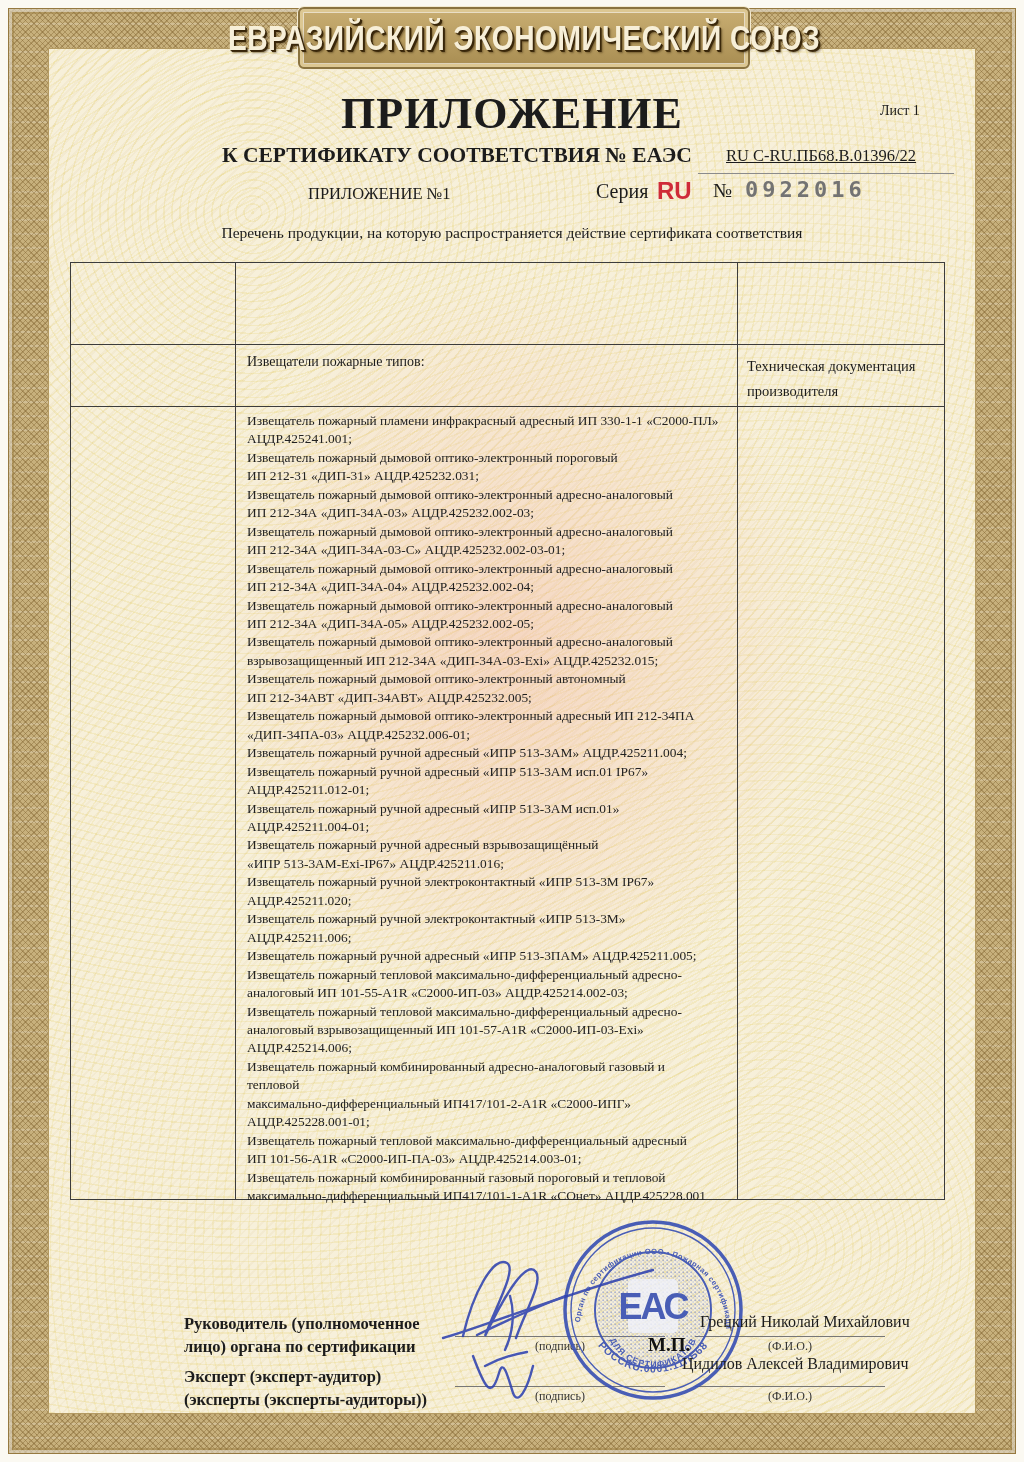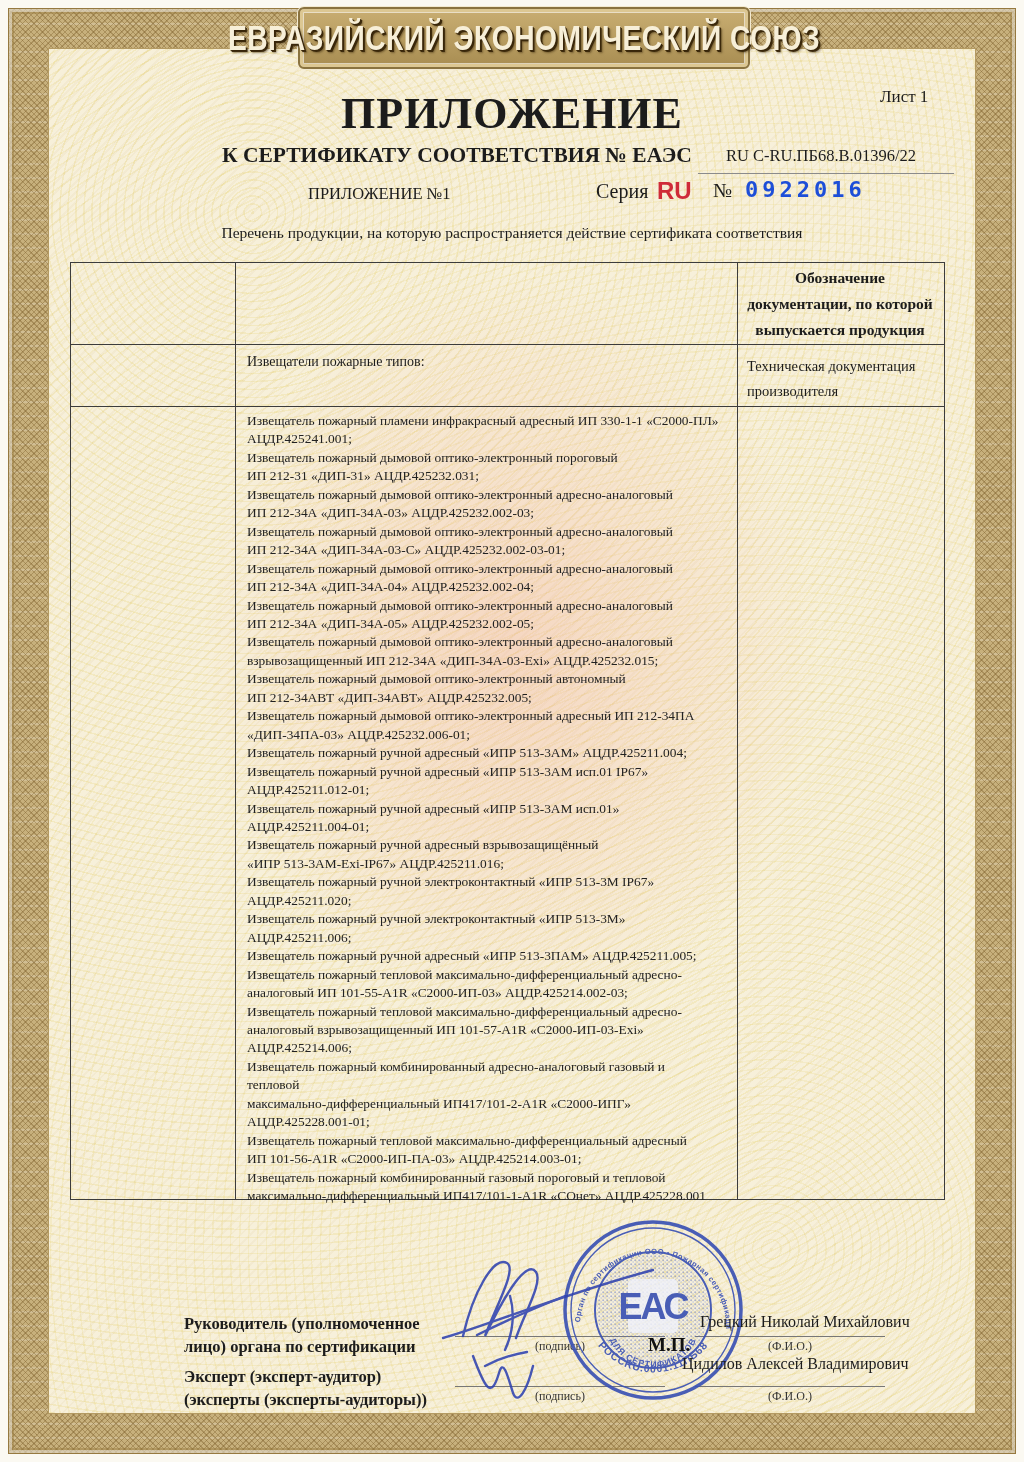--- a/index.html
+++ b/index.html
@@ -32,29 +32,29 @@
     background:linear-gradient(#c9ae72,#a88d52);
     border:2px solid #8a7340;border-radius:6px;
     box-shadow:inset 0 0 0 3px #dcc792, inset 0 0 0 4px rgba(255,255,255,.6), 0 0 0 1px #f3ead2;
     display:flex;align-items:center;justify-content:center;}
   .banner-text{font-family:"Liberation Sans", sans-serif;font-weight:800;font-size:30px;
     letter-spacing:.5px;color:#f7efd8;white-space:nowrap;
     transform:scaleX(.94) scaleY(1.18);
     text-shadow:2px 2px 0 rgba(56,38,10,.95), 1px 1px 0 rgba(56,38,10,.9), 3px 3px 2px rgba(56,38,10,.5);}
 
   .doc-title{left:0;right:0;top:88px;text-align:center;font-size:44px;font-weight:bold;letter-spacing:1px;}
-  .sheet-no{left:880px;top:87px;font-size:17px;}
+  .sheet-no{left:880px;top:103px;font-size:14px;}
   .subtitle{left:222px;top:143px;font-size:21.5px;font-weight:bold;white-space:nowrap;}
-  .cert-number{left:726px;top:146px;font-size:16.5px;white-space:nowrap;}
+  .cert-number{left:726px;top:146px;font-size:16.5px;white-space:nowrap;text-decoration:underline;}
   .cert-underline{left:698px;top:173px;width:256px;border-top:1px solid #8b8b8b;}
   .appendix-no{left:308px;top:184px;font-size:16.5px;}
   .series-label{left:596px;top:180px;font-size:20px;}
   .series-value{left:657px;top:177px;font-size:24px;font-weight:bold;color:#cf2b38;font-family:"Liberation Sans",sans-serif;}
   .num-sign{left:713px;top:179px;font-size:20px;}
-  .num-value{left:745px;top:177px;font-size:22px;font-weight:bold;color:#1d4ed8;
+  .num-value{left:745px;top:177px;font-size:22px;font-weight:bold;color:#737373;
     font-family:"DejaVu Sans Mono", monospace;letter-spacing:4px;}
   .intro{left:0;right:0;top:224px;text-align:center;font-size:15.5px;}
 
   
   .cert-table{left:70px;top:262px;width:875px;height:938px;border:1.5px solid #3c3c3c;box-sizing:border-box;}
   .vline{position:absolute;top:0;bottom:0;border-left:1px solid #3c3c3c;}
   .hline{position:absolute;left:0;right:0;border-top:1px solid #3c3c3c;}
   .cell{position:absolute;box-sizing:border-box;}
   .th{font-weight:bold;font-size:15.5px;text-align:center;display:flex;align-items:center;justify-content:center;}
   .pre{white-space:pre-line;}
@@ -102,23 +102,20 @@
 <div class="abs num-sign">№</div>
 <div class="abs num-value">0922016</div>
 <div class="abs intro">Перечень продукции, на которую распространяется действие сертификата соответствия</div>
 
 <div class="abs cert-table">
   <div class="vline" style="left:164px;"></div>
   <div class="vline" style="left:666px;"></div>
   <div class="hline" style="top:81px;"></div>
   <div class="hline" style="top:143px;"></div>
 
-  <div class="cell th pre h3cell" style="left:666px;top:0;width:206px;height:81px;">Обозначение
-документации, по которой
-выпускается продукция</div>
 
   <div class="cell doc-cell pre" style="left:666px;top:81px;width:206px;height:62px;">Техническая документация
 производителя</div>
   <div class="cell name-cell" style="left:164px;top:81px;width:502px;height:62px;">Извещатели пожарные типов:</div>
 
   <div class="cell plist pre" style="left:164px;top:143px;width:502px;height:792px;">Извещатель пожарный пламени инфракрасный адресный ИП 330-1-1 «С2000-ПЛ»
 АЦДР.425241.001;
 Извещатель пожарный дымовой оптико-электронный пороговый
 ИП 212-31 «ДИП-31» АЦДР.425232.031;
 Извещатель пожарный дымовой оптико-электронный адресно-аналоговый

